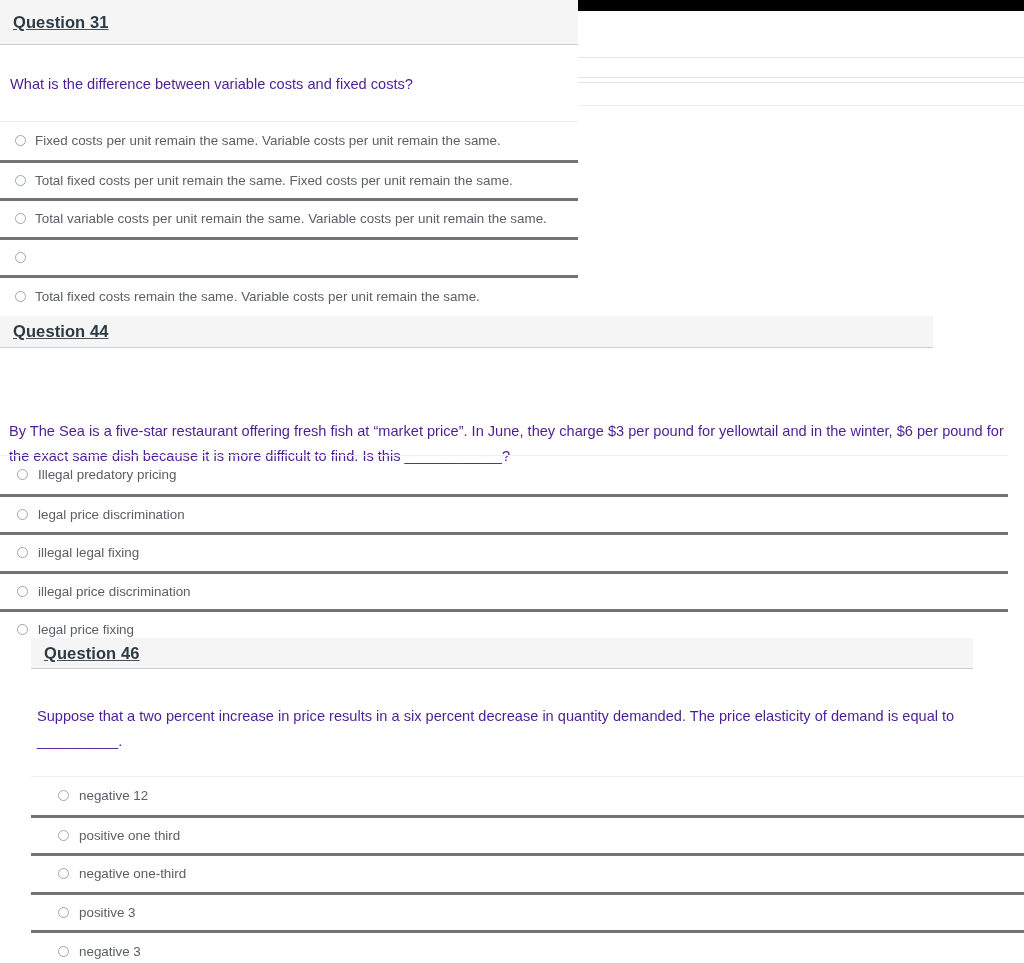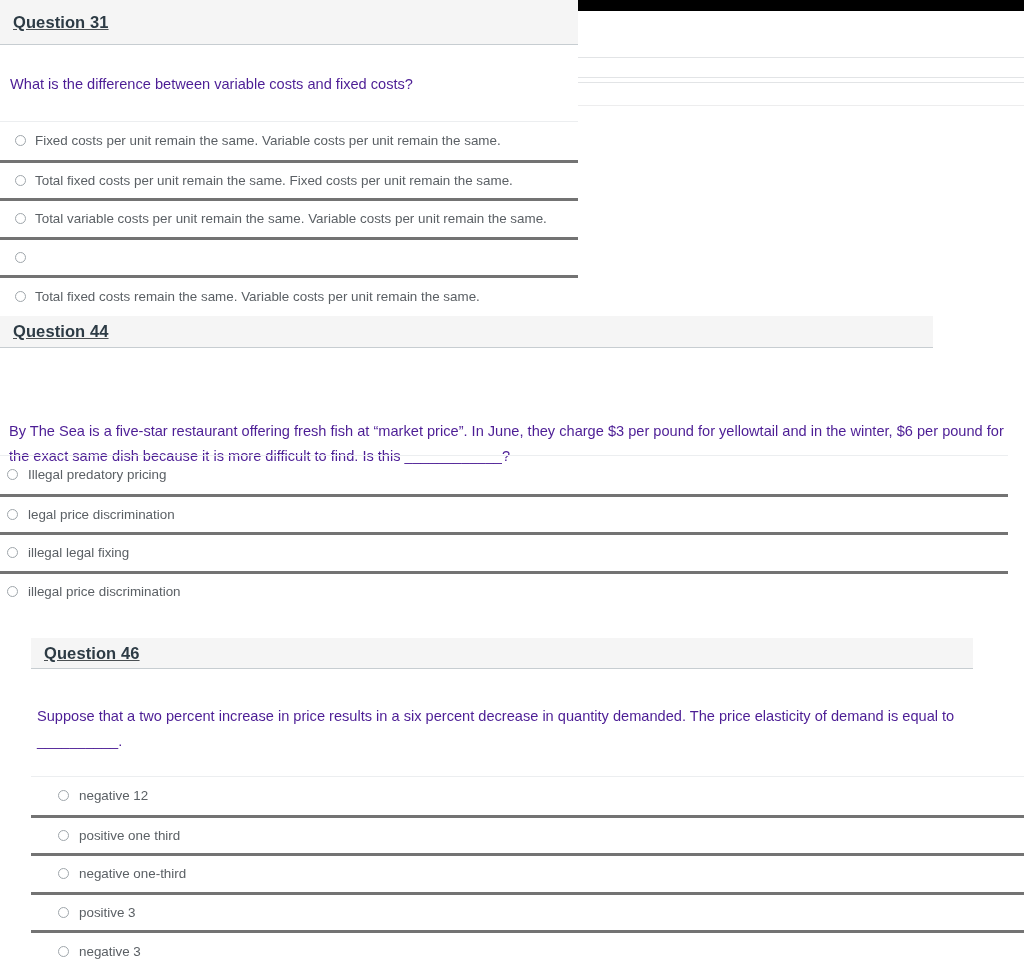--- a/index.html
+++ b/index.html
@@ -73,21 +73,21 @@
   #q31 .qtext { top: 72px; left: 10px; width: 560px; }
   #q31 .answers { top: 121px; left: 0; width: 578px; }
   #q31 .answer-row { height: 38.6px; padding-left: 15px; }
   #q31 .radio { margin-right: 9px; }
 
   
   #q44 { top: 316px; width: 1024px; }
   #q44 .qheader { width: 933px; height: 32px; align-items: center; }
   #q44 .qtext { top: 68px; left: 9px; width: 1000px; margin-top: 35px; }
   #q44 .answers { top: 139px; left: 0; width: 1008px; }
-  #q44 .answer-row { height: 38.5px; padding-left: 7px; text-align: center; }
+  #q44 .answer-row { height: 38.5px; padding-left: 17px; text-align: center; }
   #q44 .radio { margin-right: 10px; }
 
   
   #q46 { top: 638px; width: 1024px; margin-left: 31px; }
   #q46 .qheader { width: 942px; height: 31px; }
   #q46 .qtext { top: 66px; left: 6px; width: 995px; }
   #q46 .answers { top: 138px; left: 0; width: 1002px; }
   #q46 .answer-row { height: 38.6px; padding-left: 27px; }
   #q46 .radio { margin-right: 10px; }
 
@@ -149,20 +149,24 @@
       <span class="answer-label">legal price discrimination</span>
     </div>
     <div class="answer-row">
       <span class="radio"></span>
       <span class="answer-label">illegal legal fixing</span>
     </div>
     <div class="answer-row">
       <span class="radio"></span>
       <span class="answer-label">illegal price discrimination</span>
     </div>
+    <div class="answer-row">
+      <span class="radio"></span>
+      <span class="answer-label">legal price fixing</span>
+    </div>
   </div>
 </div>
 
 <div class="qblock" id="q46">
   <div class="qheader">
     <span class="qheader-title">Question 46</span>
   </div>
   <div class="qtext">Suppose that a two percent increase in price results in a six percent decrease in quantity demanded. The price elasticity of demand is equal to __________.</div>
   <div class="answers">
     <div class="answer-row">

